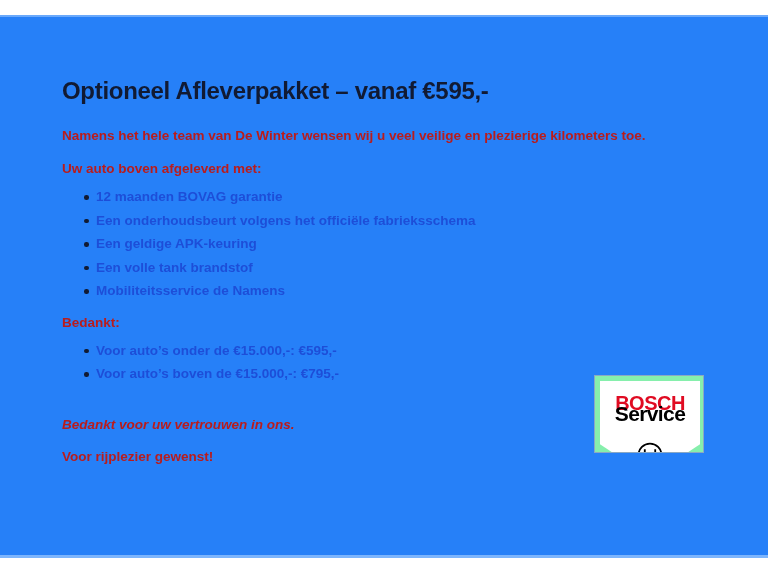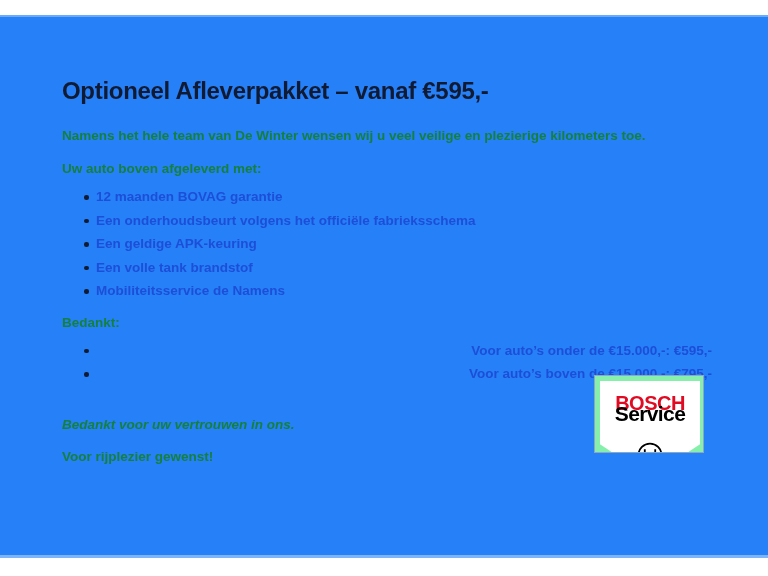--- a/index.html
+++ b/index.html
@@ -65,39 +65,39 @@
     color: #111a33;
     margin: 0;
     padding-top: 63px;
     line-height: 1.1;
     white-space: nowrap;
   }
 
   .para {
     font-size: 13.5px;
     font-weight: bold;
-    color: #15803d;
+    color: #b91c1c;
     line-height: 1.25;
     margin: 0;
     white-space: nowrap;
   }
 
   .para.p-intro   { padding-top: 24px; }
   .para.p-lead    { padding-top: 16px; }
   .para.p-kosten  { padding-top: 17px; }
   .para.p-thanks  { padding-top: 36px; font-style: italic; }
   .para.p-closing { padding-top: 16px; }
 
   ul.bullets {
     list-style: none;
     margin: 0;
     padding: 0;
   }
   ul.bullets.list-features { padding-top: 12px; }
-  ul.bullets.list-costs    { padding-top: 12px; text-align: right; }
+  ul.bullets.list-costs    { padding-top: 12px; }
 
   ul.bullets li {
     position: relative;
     font-size: 13.5px;
     font-weight: bold;
     color: #1d4ed8;
     padding-left: 34px;
     line-height: 1.0;
     margin-bottom: 10px;
     white-space: nowrap;

